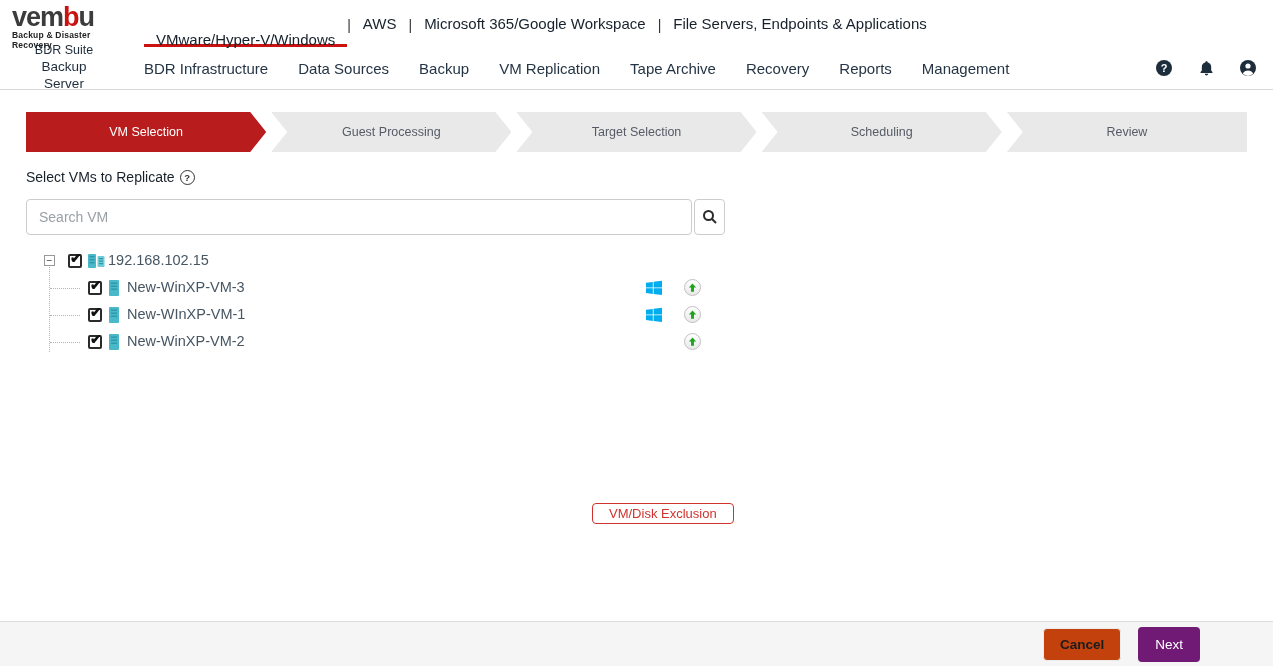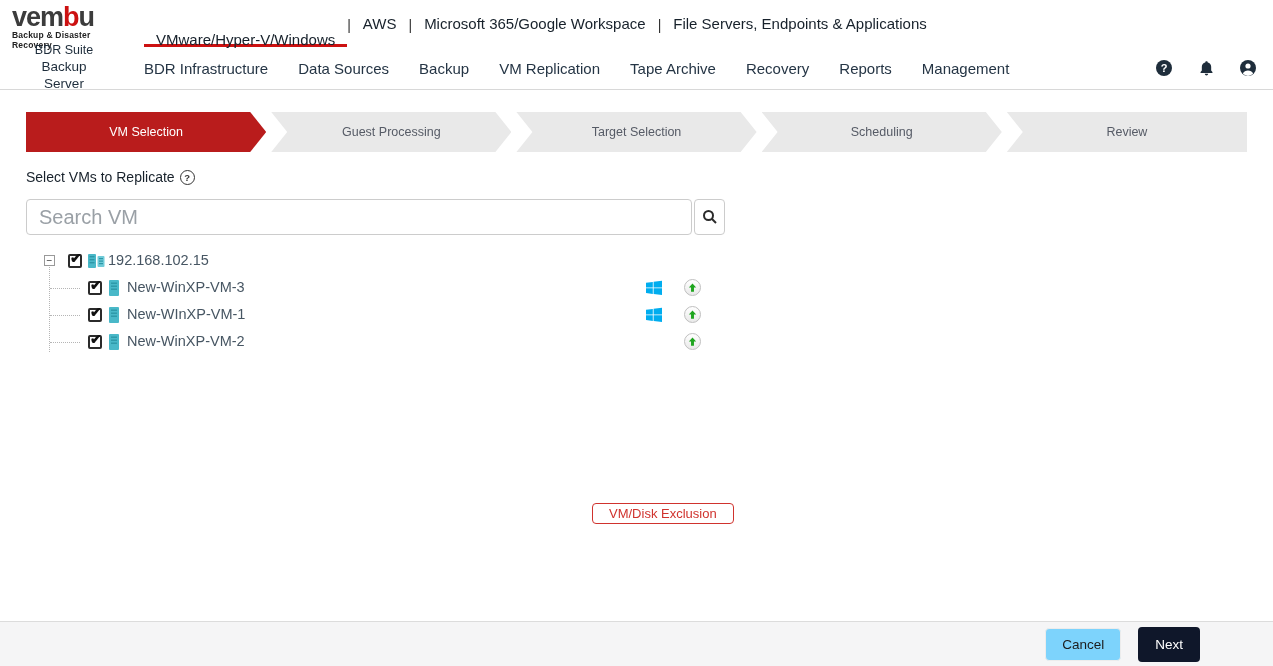--- a/index.html
+++ b/index.html
@@ -40,21 +40,21 @@
   .step.last  { clip-path:polygon(0 0, 100% 0, 100% 100%, 0 100%, 16px 50%); }
   .step.active { background:#b91c1c; color:#fff; }
 
   
   .section-title { margin:17px 0 0 26px; font-size:14px; color:#17212b; display:flex; align-items:center; gap:5px; }
   .help-small { width:15px; height:15px; border-radius:50%; border:1.5px solid #333; color:#333;
                 font-size:9.5px; font-weight:700; display:inline-flex; align-items:center; justify-content:center; cursor:pointer; }
 
   .search-row { margin:14px 0 0 26px; display:flex; }
   .search-input { width:666px; height:36px; border:1px solid #ccc; border-radius:4px;
-                  padding:0 12px; font-size:20px; color:#333; outline:none;
+                  padding:0 12px; font-size:14px; color:#333; outline:none;
                   font-family:"Liberation Sans", sans-serif; }
   .search-input::placeholder { color:#9aa0a6; }
   .search-btn { width:31px; height:36px; margin-left:2px; border:1px solid #ccc; border-radius:4px;
                 background:#fff; display:flex; align-items:center; justify-content:center; cursor:pointer; }
 
   
   .tree { position:relative; margin-top:13px; height:110px; }
   .tree-vline { position:absolute; left:49px; top:16px; height:88px; border-left:1px dotted #b5b5b5; }
   .tree-row { position:absolute; height:27px; display:flex; align-items:center; }
   .row-root { top:0; left:0; }
@@ -76,24 +76,24 @@
   
   .exclusion-wrap { margin:145px 0 0 592px; }
   .exclusion-btn { border:1px solid #d0332e; color:#d0332e; background:#fff; border-radius:4px;
                    font-size:13px; padding:2px 16px; cursor:pointer;
                    font-family:"Liberation Sans", sans-serif; }
 
   
   .footer { position:absolute; left:0; right:0; bottom:0; height:45px; background:#f5f5f6;
             border-top:1px solid #dcdcdc; display:flex; align-items:center;
             justify-content:flex-end; padding-right:73px; gap:17px; }
-  .btn-cancel { background:#7dd3fc; border:1px solid #ececec; border-radius:4px; color:#1c1c1c;
+  .btn-cancel { background:#c2410c; border:1px solid #ececec; border-radius:4px; color:#1c1c1c;
                 font-size:13.5px; padding:8px 16px; cursor:pointer;
-                font-family:"Liberation Sans", sans-serif; }
-  .btn-next { background:#0f172a; border:none; border-radius:4px; color:#fff;
+                font-family:"Liberation Sans", sans-serif;font-weight:bold; }
+  .btn-next { background:#701a75; border:none; border-radius:4px; color:#fff;
               font-size:13.5px; padding:10px 17px; cursor:pointer;
               font-family:"Liberation Sans", sans-serif; }
 </style>
 </head>
 <body>
 
 <div class="topbar">
   <div class="logo-block">
     <div class="logo-text"><span>vem</span><span class="accent">b</span><span>u</span></div>
     <div class="logo-tag">Backup &amp; Disaster Recovery</div>

